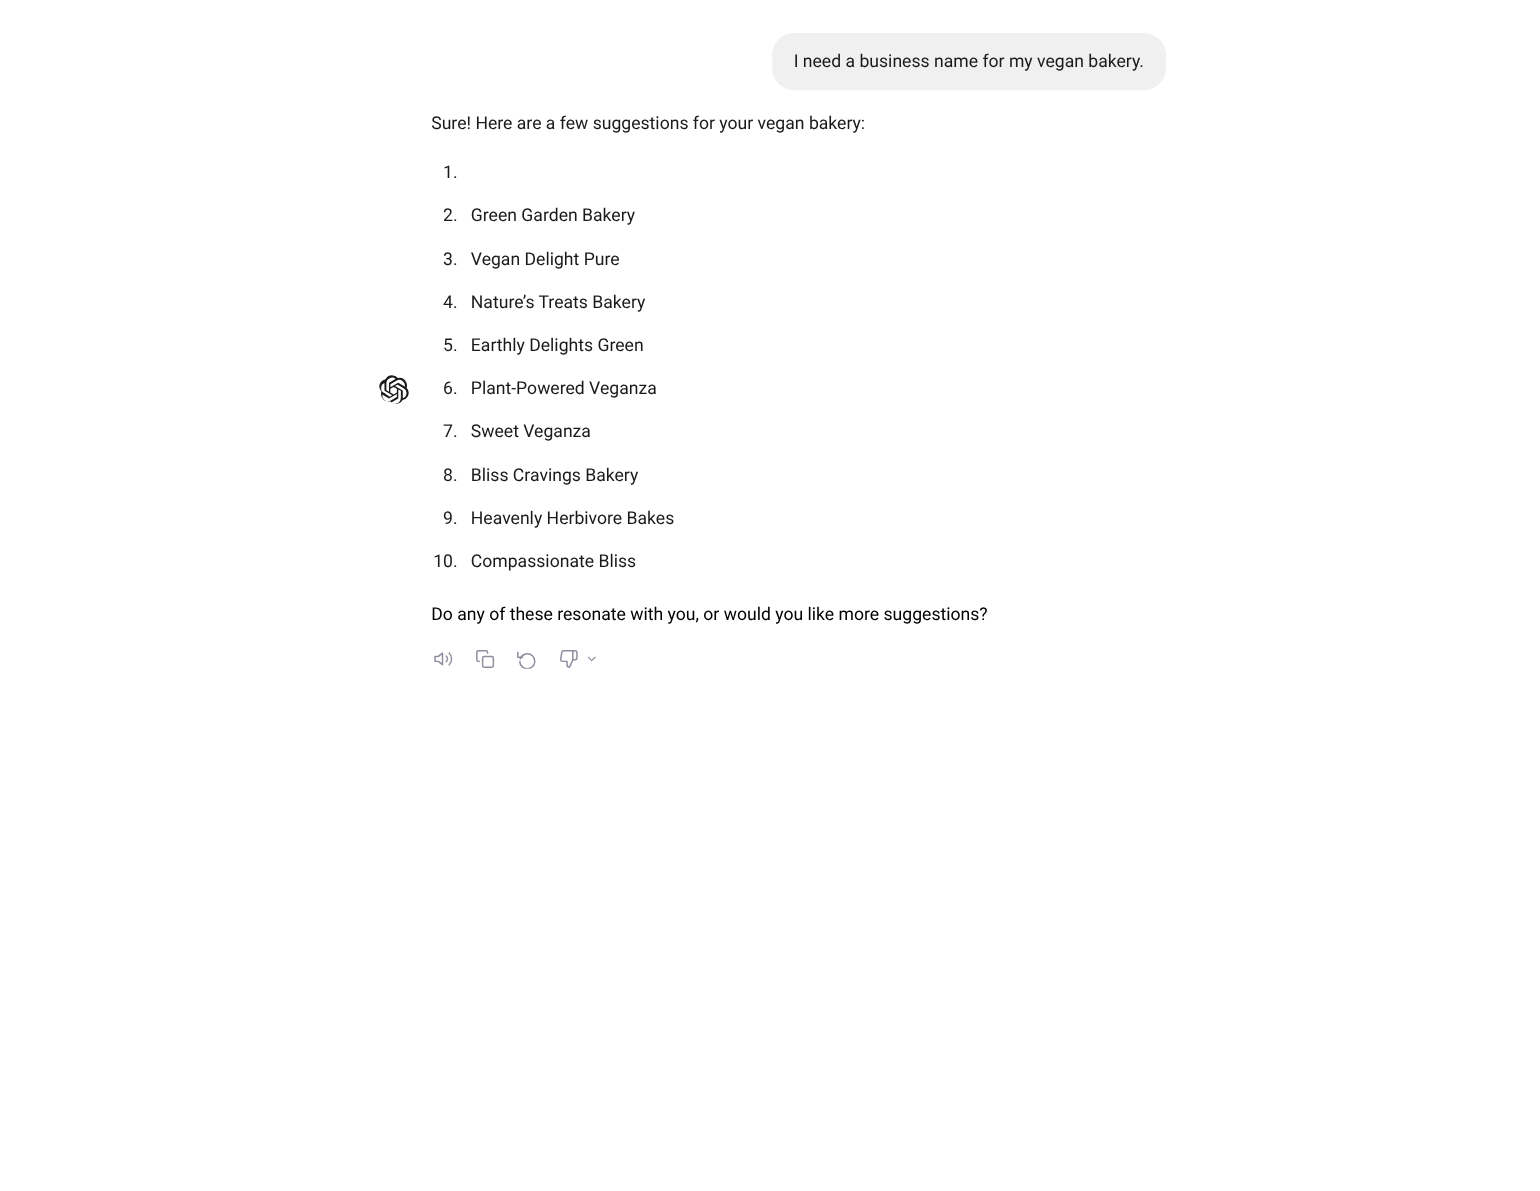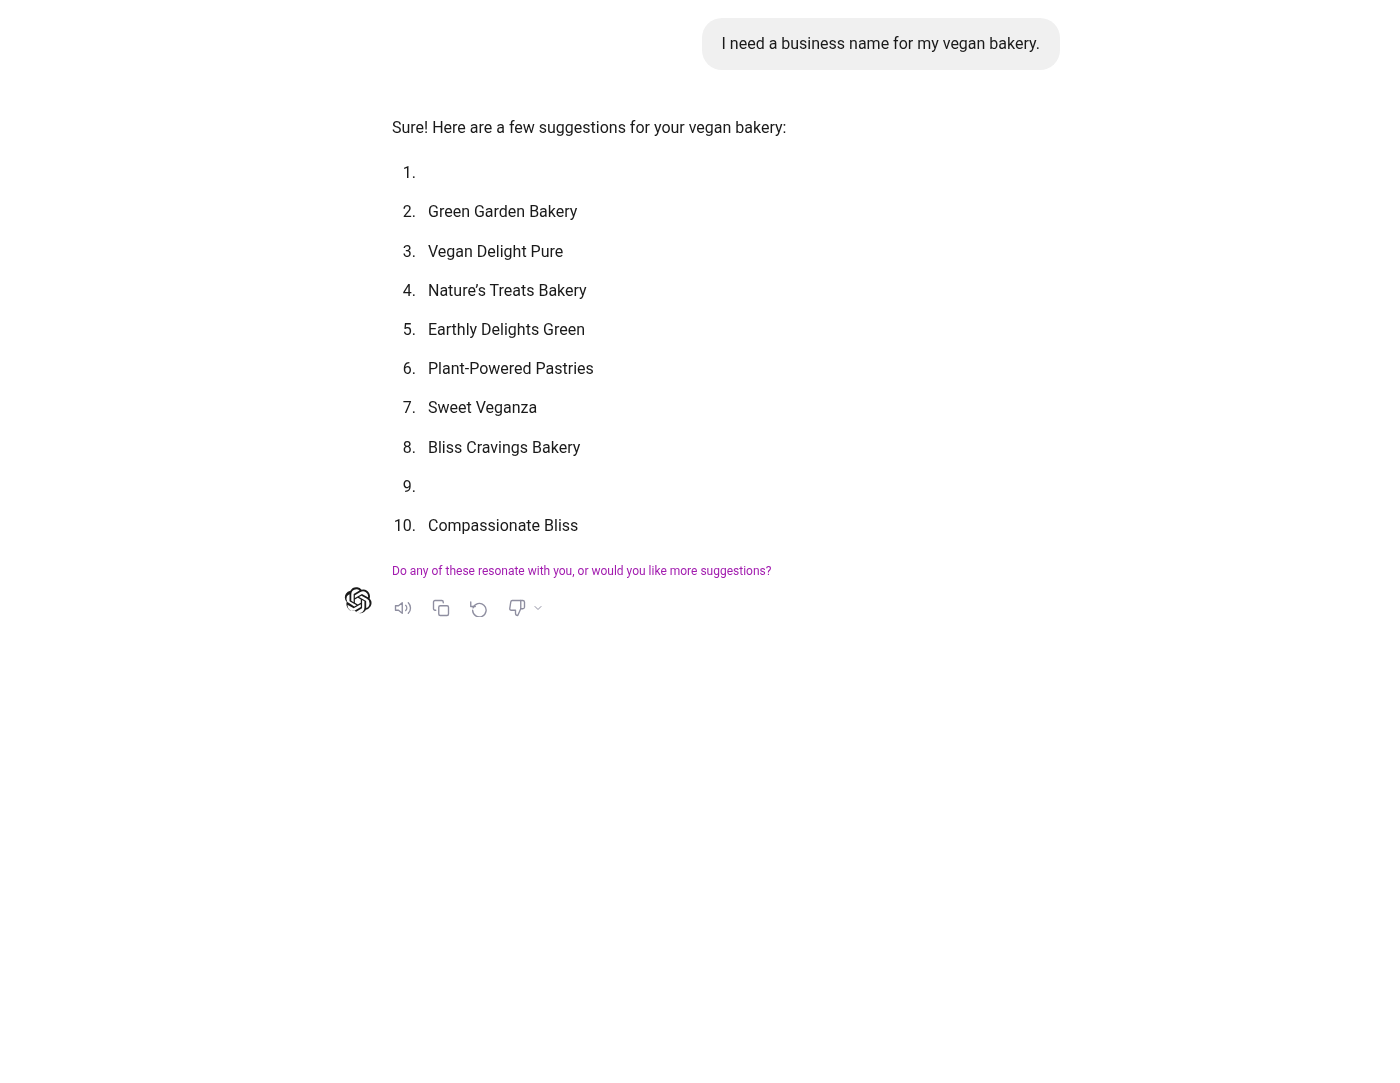--- a/index.html
+++ b/index.html
@@ -13,25 +13,25 @@
       font-family: -apple-system, BlinkMacSystemFont, "Segoe UI", Roboto, Helvetica, Arial, sans-serif;
       font-size: 16px;
       color: #1a1a1a;
       width: 1400px;
       min-height: 1083px;
       overflow-x: hidden;
     }
 
     .chat-container {
       max-width: 760px;
-      margin: 2px auto;
+      margin: 14px auto;
       padding: 16px 20px 80px;
       display: flex;
       flex-direction: column;
-      gap: 44px;
+      gap: 16px;
     }
 
     
     .user-message-row {
       display: flex;
       justify-content: flex-end;
     }
 
     .user-bubble {
       background-color: #f0f0f0;
@@ -40,21 +40,21 @@
       max-width: 460px;
       font-size: 16px;
       line-height: 1.5;
       color: #1a1a1a;
     }
 
     
     .assistant-message-row {
       display: flex;
       flex-direction: row;
-      align-items: flex-end;
+      align-items: center;
       gap: 16px;
     }
 
     .assistant-avatar {
       width: 36px;
       height: 36px;
       flex-shrink: 0;
       margin-top: 2px;
       display: flex;
       align-items: center;
@@ -105,23 +105,23 @@
       padding-right: 12px;
       color: #1a1a1a;
       flex-shrink: 0;
     }
 
     .list-text {
       flex: 1;
     }
 
     .closing-text {
-      font-size: 12px;
+      font-size: 16px;
       line-height: 1.7;
-      color: #a21caf;
+      color: #000000;
       margin-top: 4px;
       margin-bottom: 16px;
     }
 
     
     .action-icons {
       display: flex;
       flex-direction: row;
       align-items: center;
       gap: 16px;
@@ -201,32 +201,33 @@
           <li class="list-item">
             <span class="list-number">4.</span>
             <span class="list-text">Nature’s Treats Bakery</span>
           </li>
           <li class="list-item">
             <span class="list-number">5.</span>
             <span class="list-text">Earthly Delights Green</span>
           </li>
           <li class="list-item">
             <span class="list-number">6.</span>
-            <span class="list-text">Plant-Powered Pastries</span>
+            <span class="list-text">Plant-Powered Veganza</span>
           </li>
           <li class="list-item">
             <span class="list-number">7.</span>
             <span class="list-text">Sweet Veganza</span>
           </li>
           <li class="list-item">
             <span class="list-number">8.</span>
             <span class="list-text">Bliss Cravings Bakery</span>
           </li>
           <li class="list-item">
             <span class="list-number">9.</span>
+            <span class="list-text">Heavenly Herbivore Bakes</span>
           </li>
           <li class="list-item">
             <span class="list-number">10.</span>
             <span class="list-text">Compassionate Bliss</span>
           </li>
         </ol>
 
         <p class="closing-text">Do any of these resonate with you, or would you like more suggestions?</p>
       </div>
 

